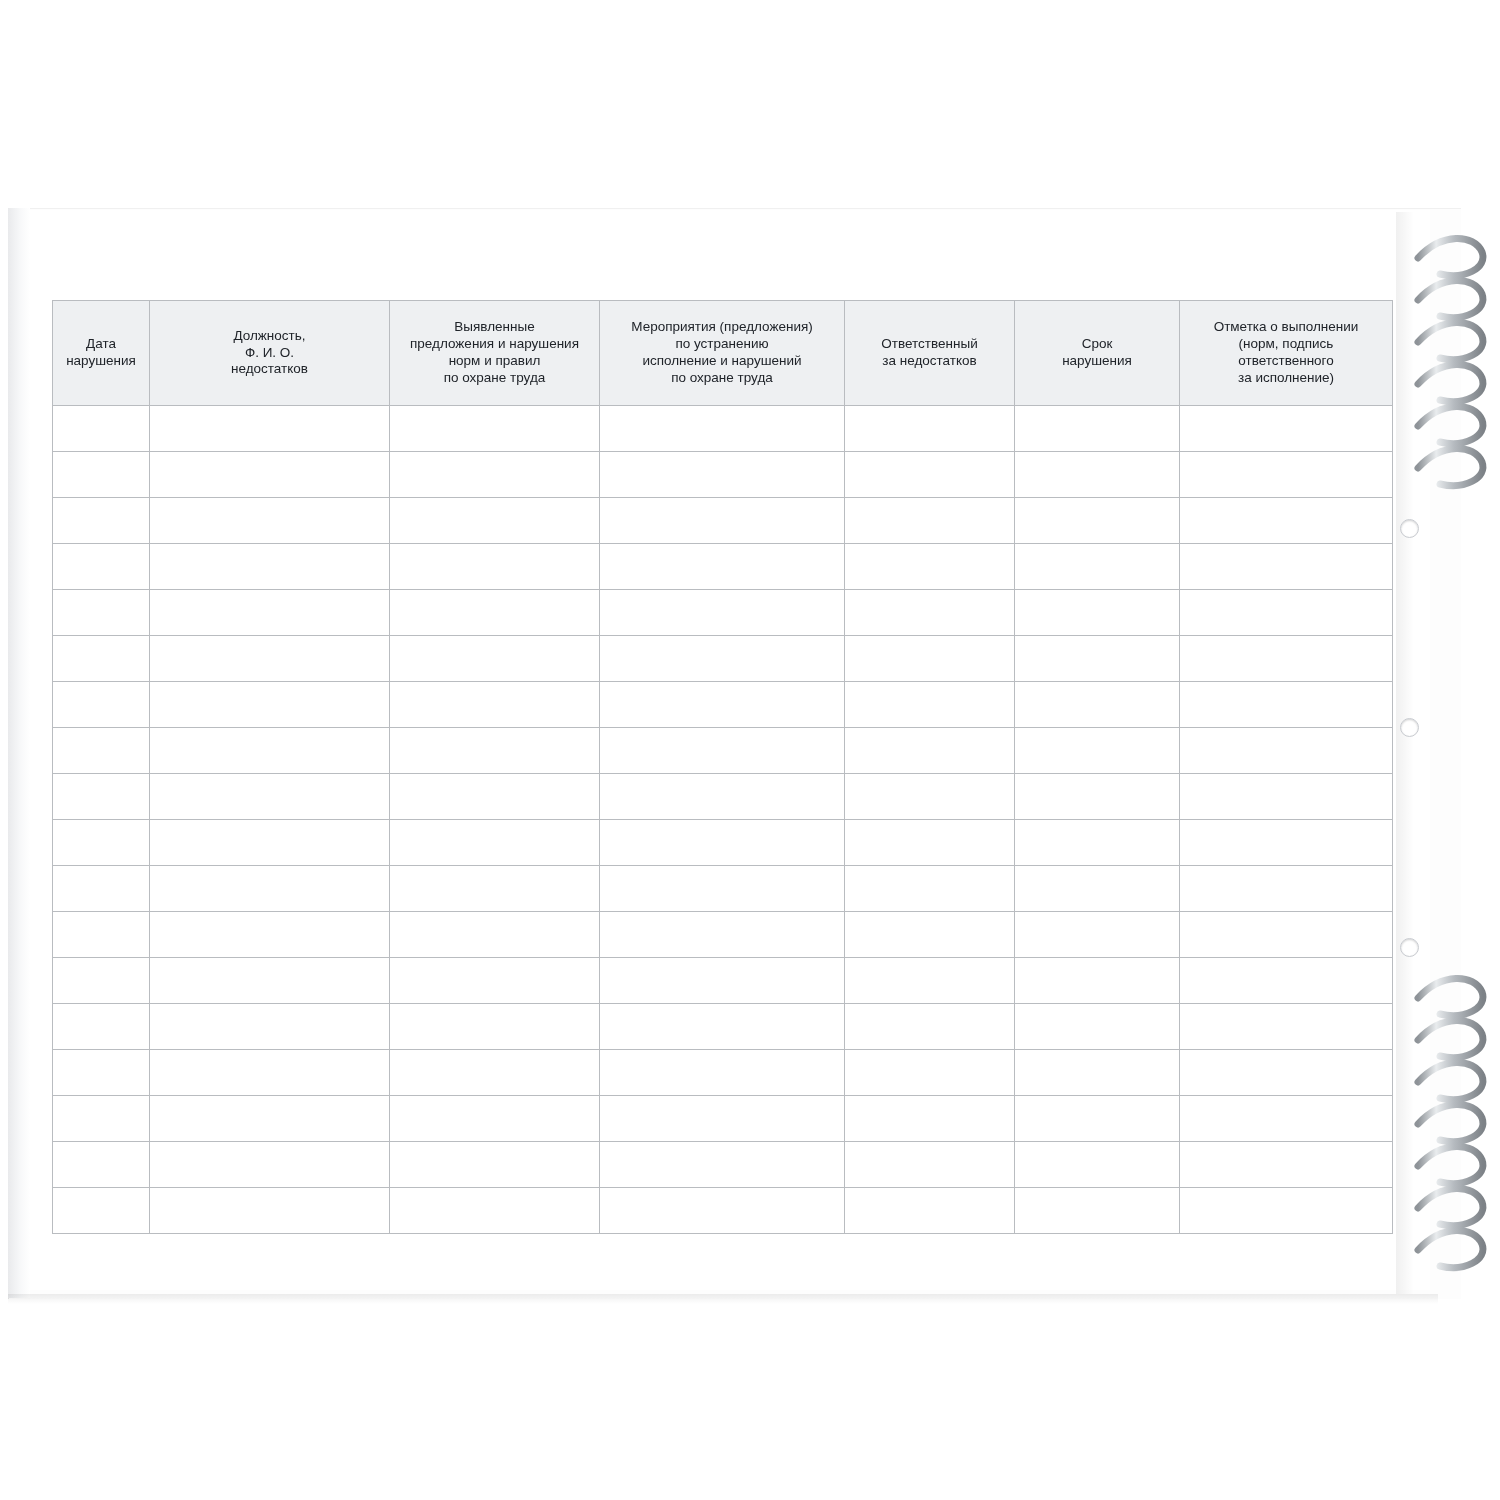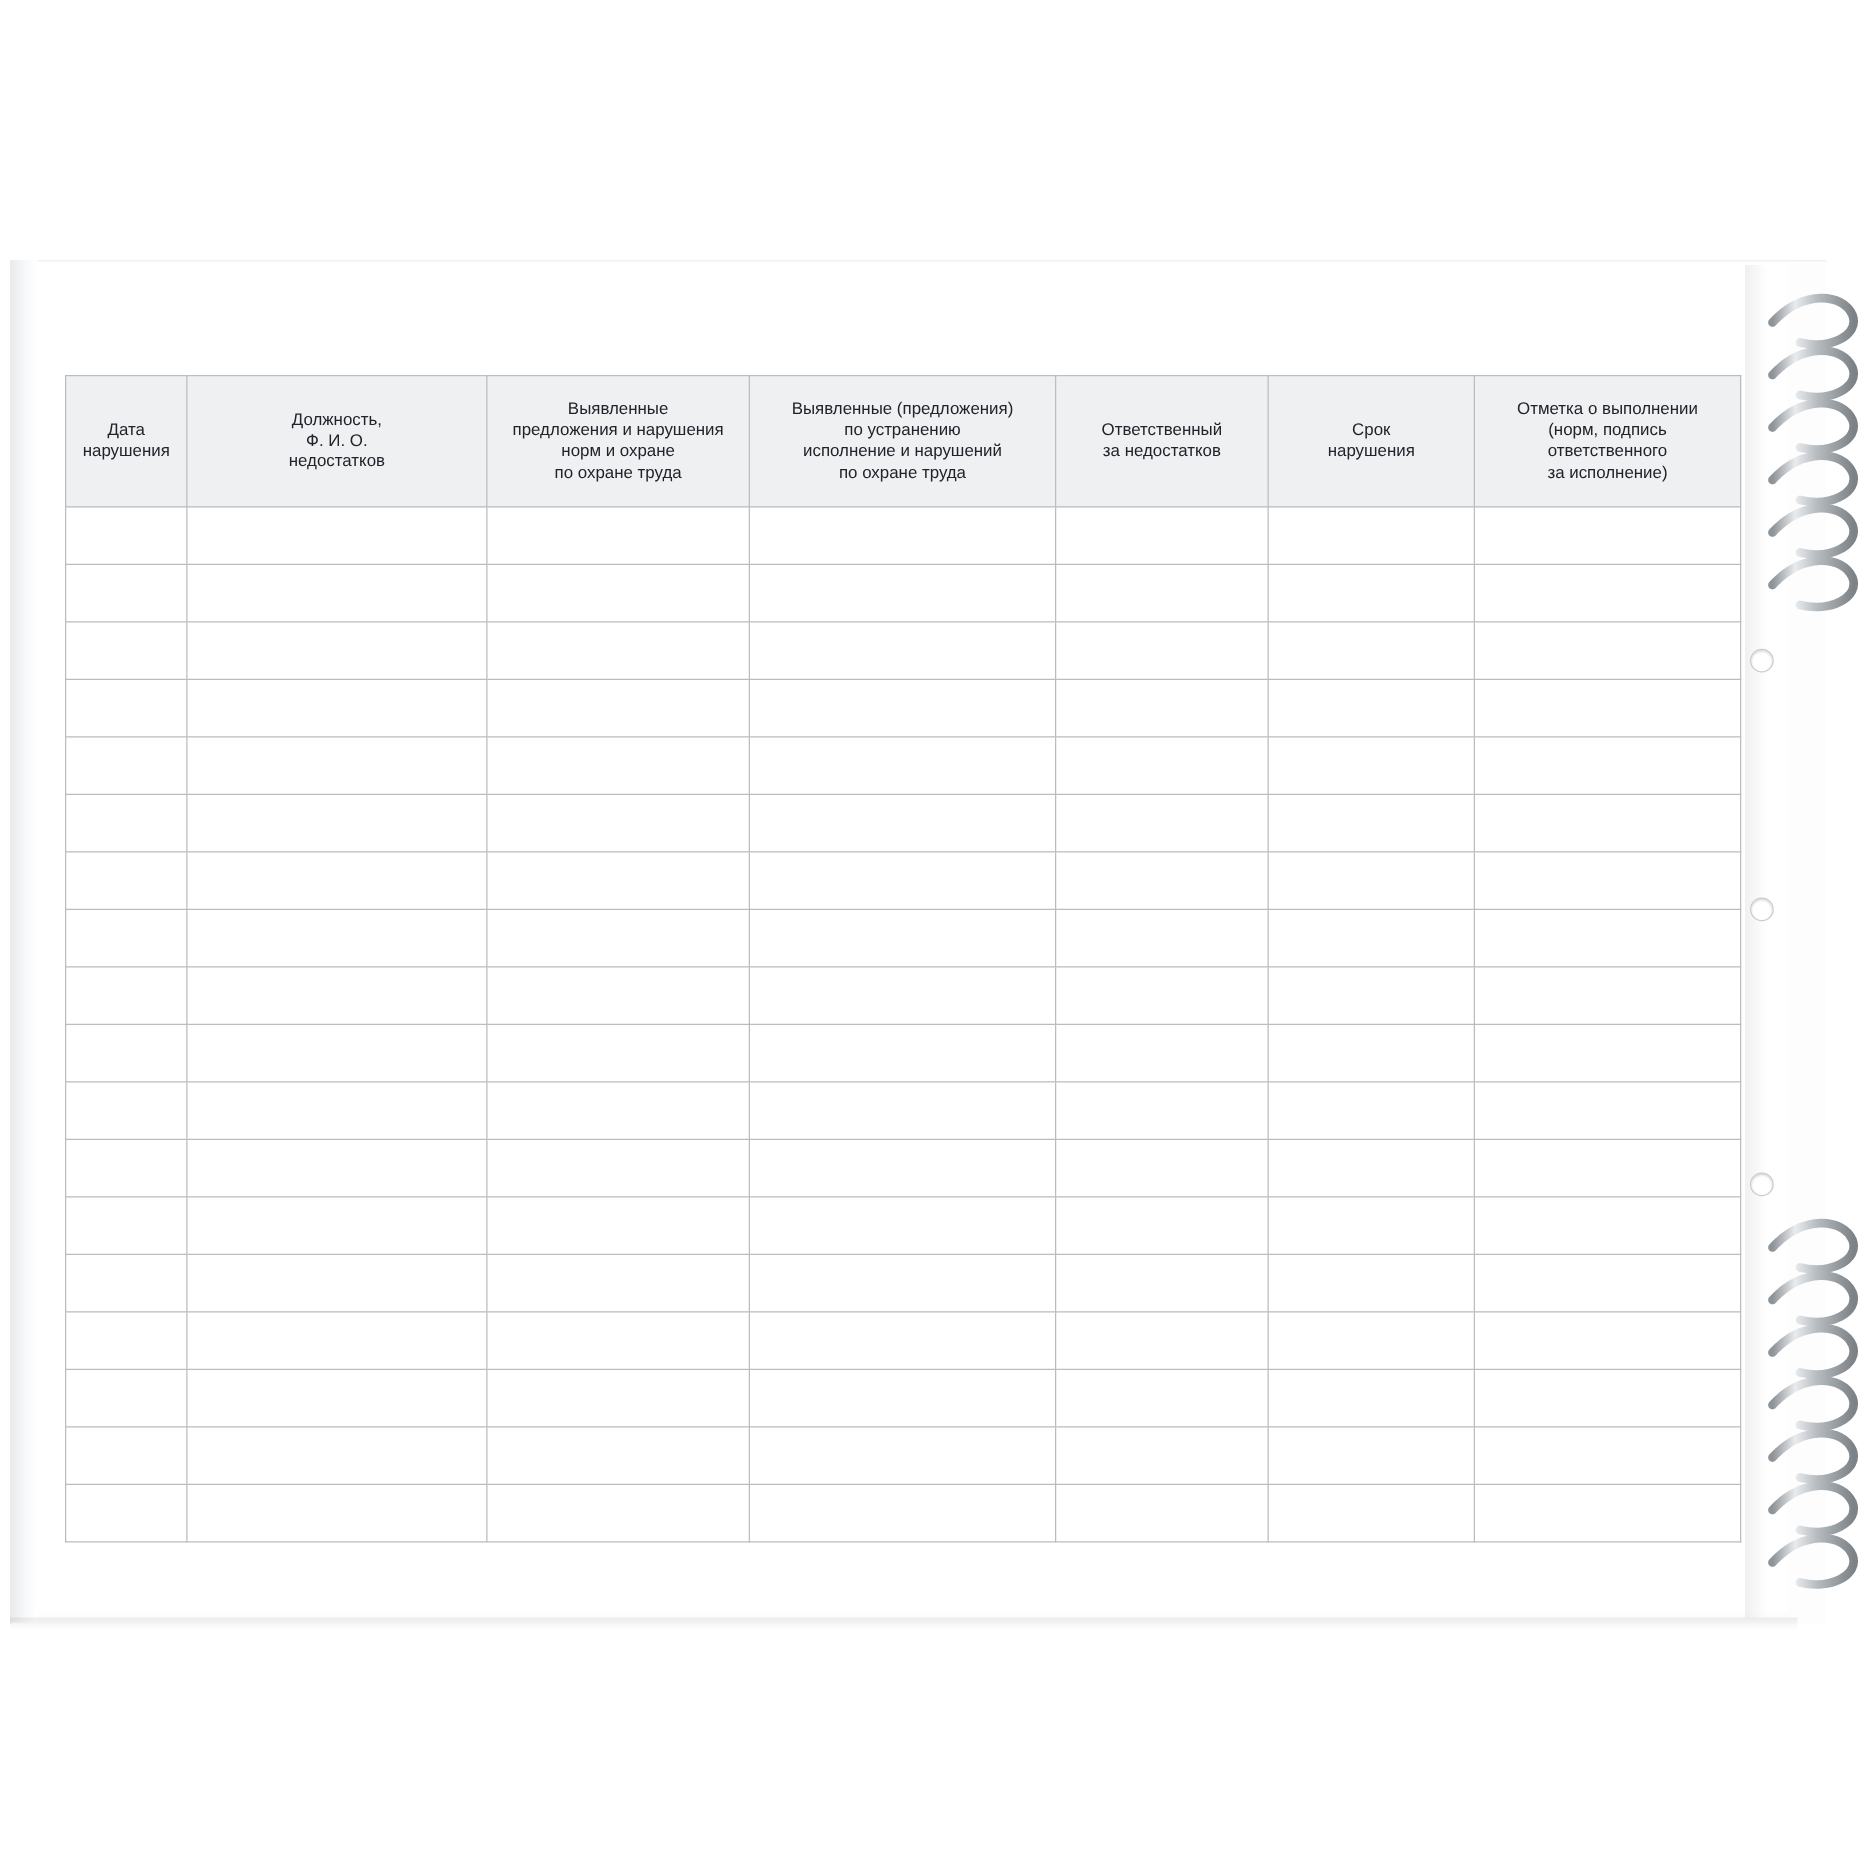--- a/index.html
+++ b/index.html
@@ -168,25 +168,25 @@
             <span class="hdr-line">нарушения</span>
           </th>
           <th>
             <span class="hdr-line">Должность,</span>
             <span class="hdr-line">Ф. И. О.</span>
             <span class="hdr-line">недостатков</span>
           </th>
           <th>
             <span class="hdr-line">Выявленные</span>
             <span class="hdr-line">предложения и нарушения</span>
-            <span class="hdr-line">норм и охране</span>
+            <span class="hdr-line">норм и правил</span>
             <span class="hdr-line">по охране труда</span>
           </th>
           <th>
-            <span class="hdr-line">Выявленные (предложения)</span>
+            <span class="hdr-line">Мероприятия (предложения)</span>
             <span class="hdr-line">по устранению</span>
             <span class="hdr-line">исполнение и нарушений</span>
             <span class="hdr-line">по охране труда</span>
           </th>
           <th>
             <span class="hdr-line">Ответственный</span>
             <span class="hdr-line">за недостатков</span>
           </th>
           <th>
             <span class="hdr-line">Срок</span>

